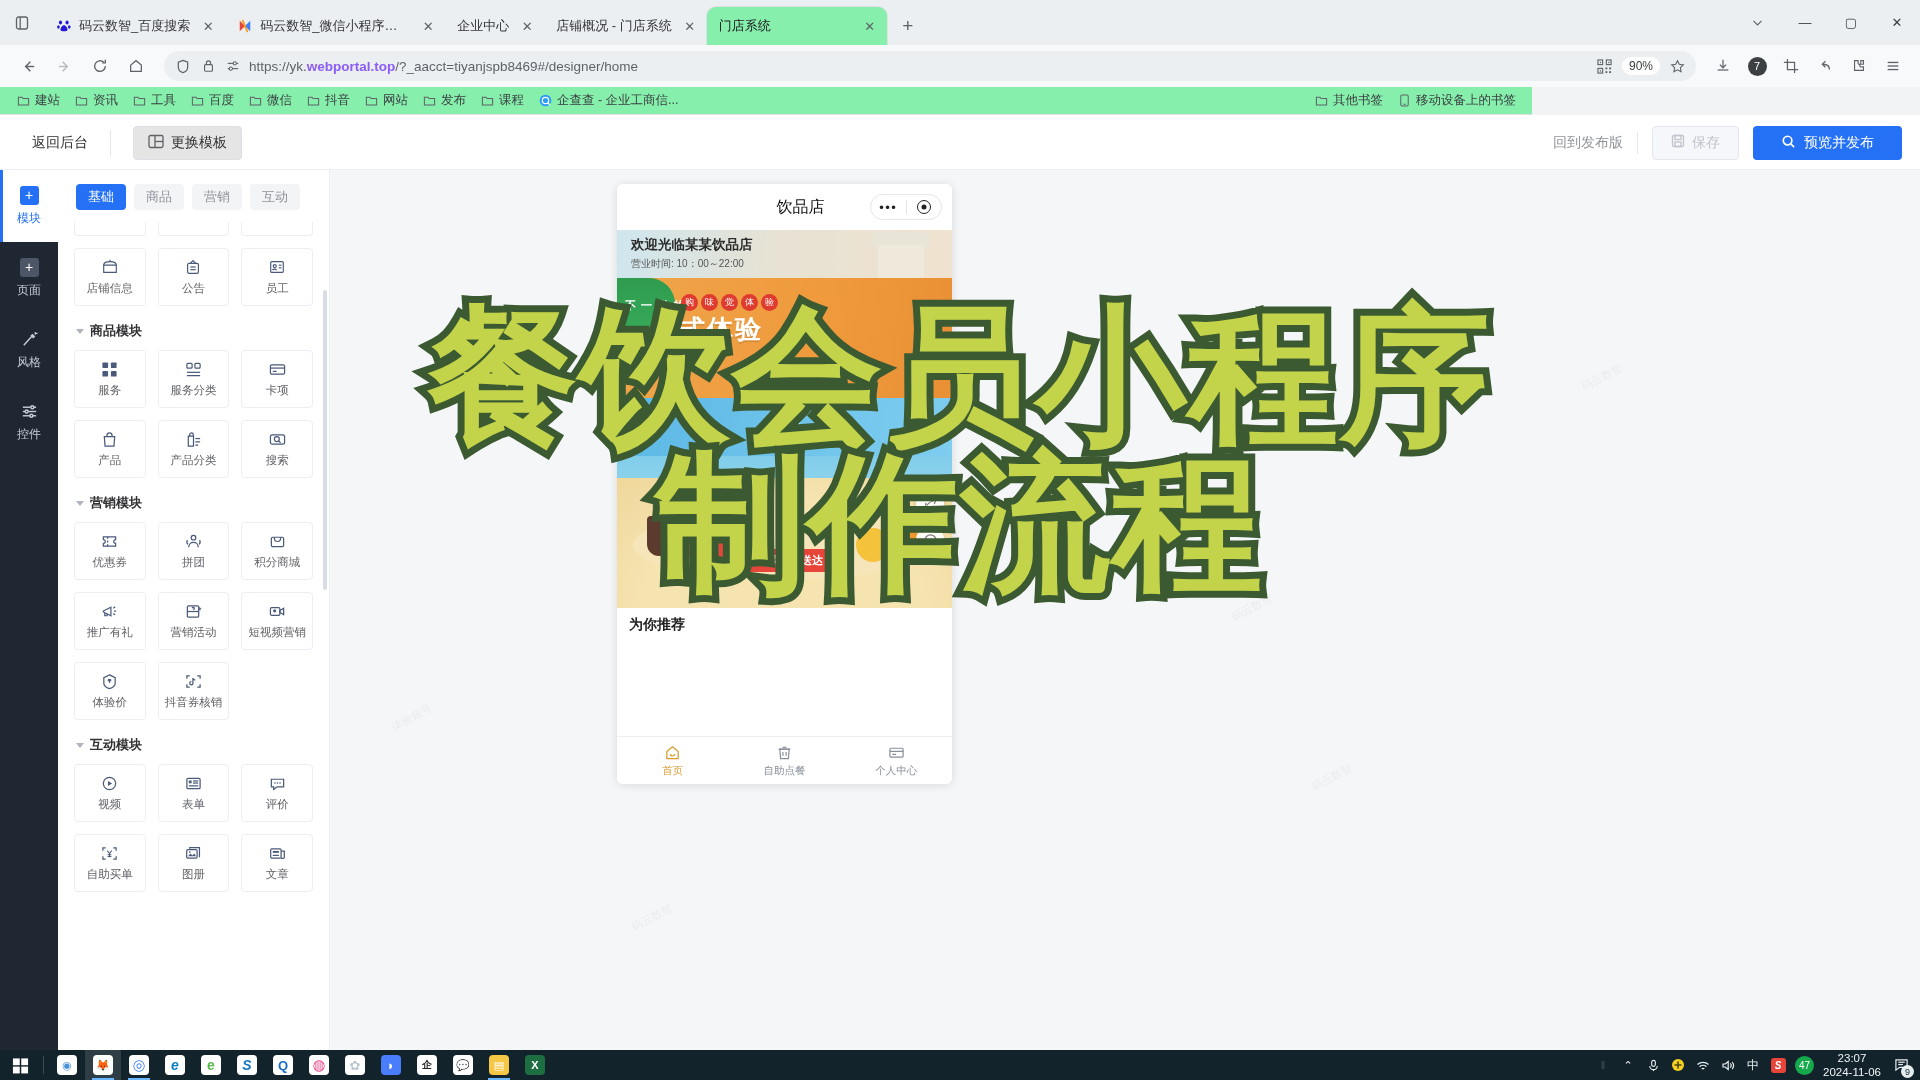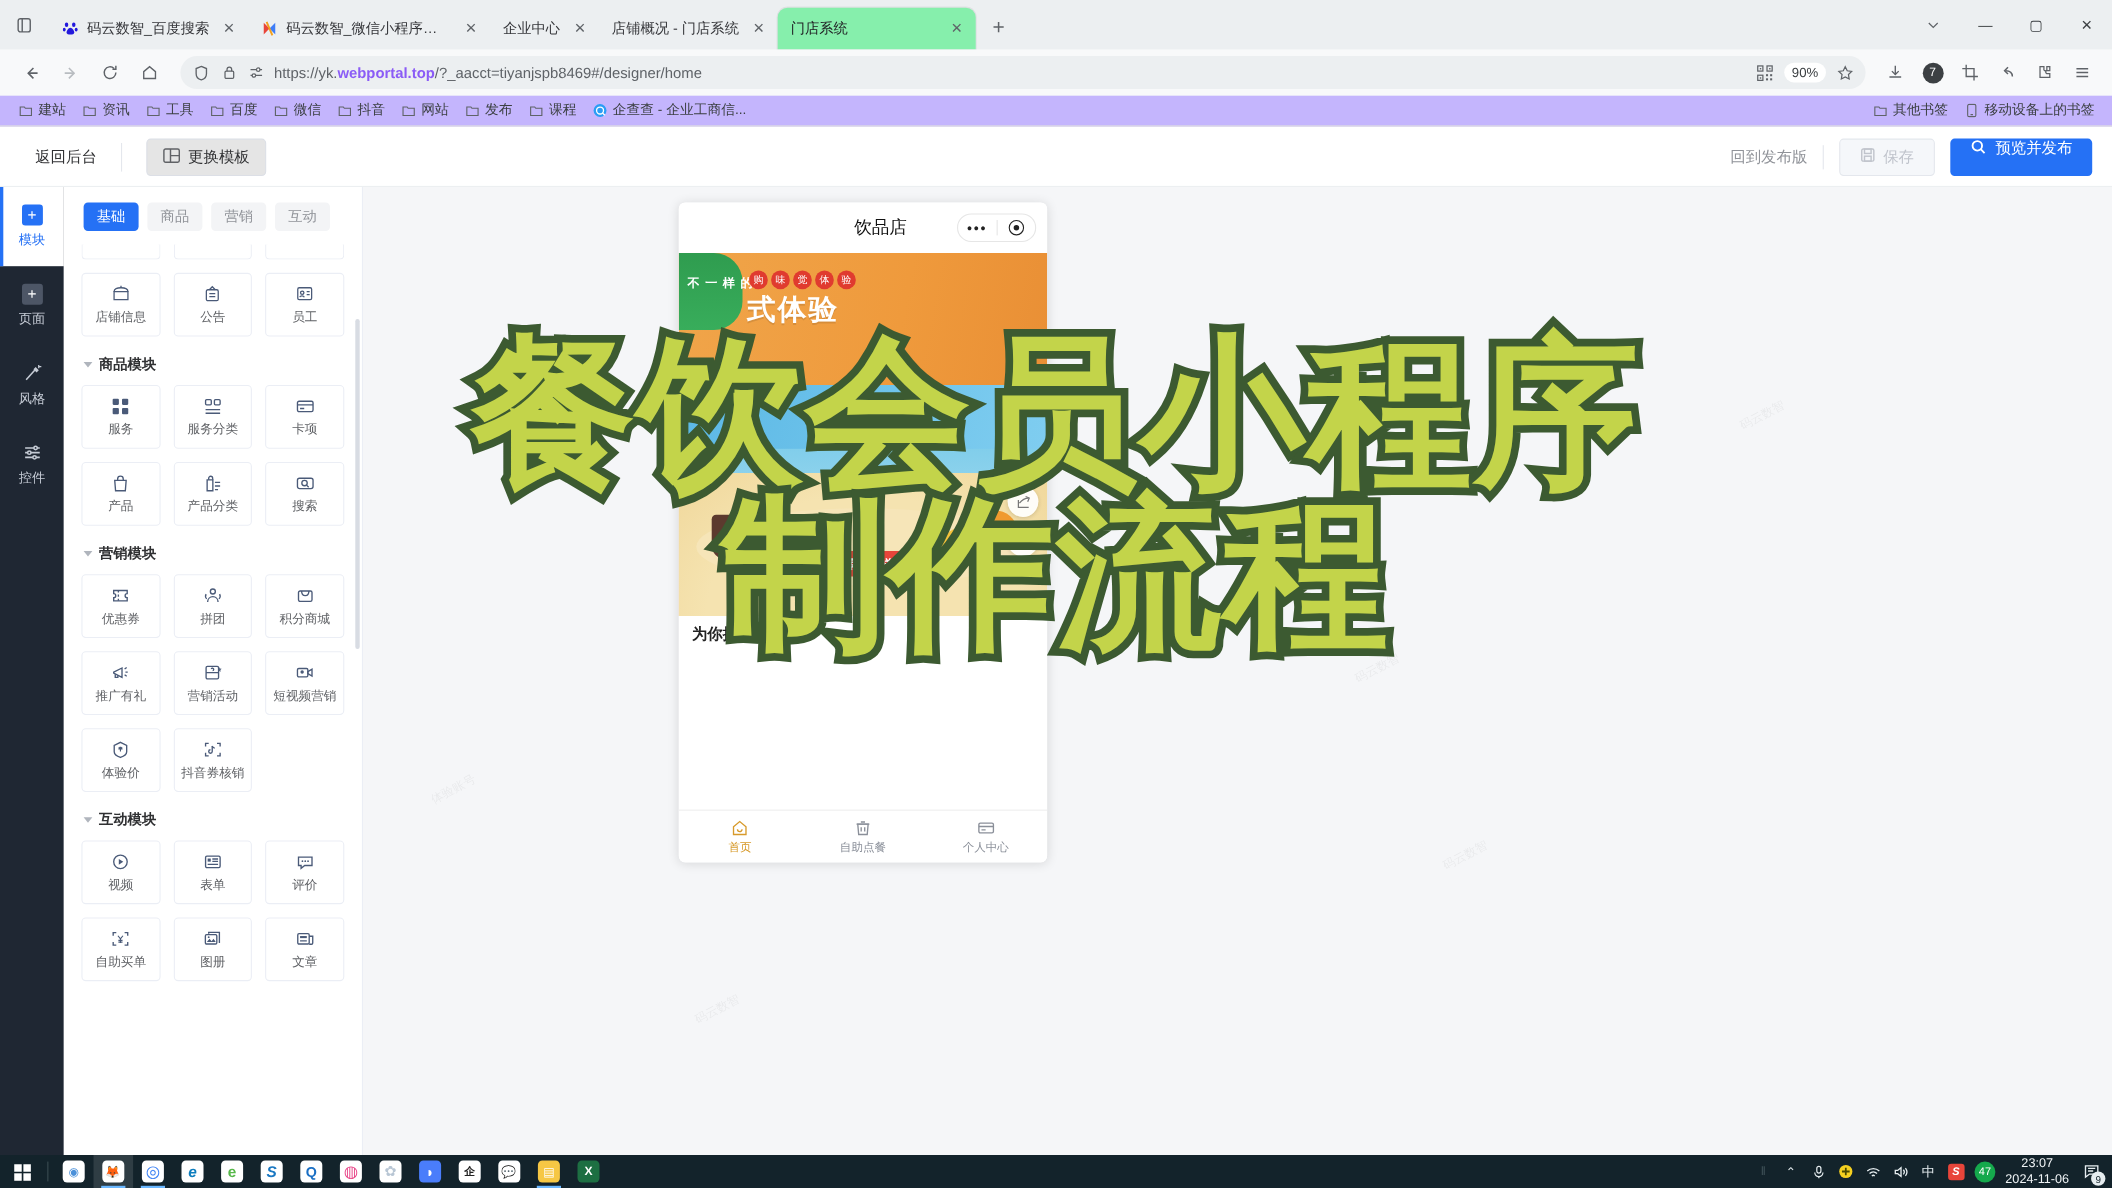--- a/index.html
+++ b/index.html
@@ -39,35 +39,35 @@
     padding:0 10px; gap:7px; margin:0 8px; min-width:0;
   }
   .omni-icon { width:18px; height:18px; display:flex; align-items:center; justify-content:center; color:#5f6368; flex:0 0 18px; }
   .url-text { font-size:13.5px; color:#5f6368; white-space:nowrap; overflow:hidden; text-overflow:ellipsis; }
   .url-text b { color:#8b5cf6; font-weight:700; }
   .omni-right { margin-left:auto; display:flex; align-items:center; gap:8px; flex:0 0 auto; }
   .zoom-badge { font-size:12px; color:#3c4043; background:#fff; border-radius:10px; padding:2px 7px; }
   .tb-icon { width:30px; height:30px; display:flex; align-items:center; justify-content:center; color:#5f6368; flex:0 0 30px; }
   .count-badge { width:19px; height:19px; border-radius:50%; background:#3c4043; color:#fff; font-size:11px; display:flex; align-items:center; justify-content:center; }
 
-  .bookmarks { position:absolute; left:0; top:87px; width:1920px; height:28px; display:flex; align-items:center; padding:0 10px; background:#c4b5fd; border-bottom:1px solid #e0e0e0; font-size:12.5px; color:#3c4043; gap:2px; }
+  .bookmarks { position:absolute; left:0; top:87px; width:1532px; height:28px; display:flex; align-items:center; padding:0 10px; background:#86efac; border-bottom:1px solid #e0e0e0; font-size:12.5px; color:#3c4043; gap:2px; }
   .bm { display:flex; align-items:center; gap:5px; padding:3px 6px; border-radius:4px; white-space:nowrap; }
   .bm-ico { width:14px; height:14px; display:flex; align-items:center; justify-content:center; flex:0 0 14px; }
   .bm-right { margin-left:auto; display:flex; align-items:center; gap:2px; }
 
   
   .app-header { position:absolute; left:0; top:116px; width:1920px; height:54px; background:#fff; border-bottom:1px solid #eceff1; display:flex; align-items:center; padding:0 18px; }
   .back-link { font-size:14px; color:#303133; padding:0 22px 0 14px; }
   .hdr-div { width:1px; height:26px; background:#e4e7ed; margin-right:22px; }
   .btn-outline { height:34px; border:1px solid #dcdfe6; border-radius:4px; background:#e5e5e5; display:flex; align-items:center; gap:7px; padding:0 14px; font-size:14px; color:#303133; }
   .hdr-right { margin-left:auto; display:flex; align-items:center; gap:14px; }
   .link-gray { font-size:14px; color:#909399; }
   .vbar { width:1px; height:22px; background:#e4e7ed; }
   .btn-save { height:34px; border:1px solid #e4e7ed; border-radius:4px; background:#f5f7fa; color:#c0c4cc; display:flex; align-items:center; gap:7px; padding:0 18px; font-size:14px; }
-  .btn-primary { height:34px; border-radius:4px; background:#2571f5; color:#fff; display:flex; gap:8px; padding:0 18px; font-size:14px; }
+  .btn-primary { height:34px; border-radius:4px; background:#2571f5; color:#fff; display:flex; align-items:center; gap:8px; padding:0 28px; font-size:14px; }
 
   
   .rail { position:absolute; left:0; top:170px; width:58px; height:880px; background:#1f2733; }
   .rail-item { height:72px; display:flex; flex-direction:column; align-items:center; justify-content:center; gap:5px; color:#c6ccd6; font-size:12px; position:relative; }
   .rail-item.active { background:#fff; color:#2571f5; }
   .rail-item.active::before { content:""; position:absolute; left:0; top:0; bottom:0; width:3px; background:#2571f5; }
   .rail-ico { width:20px; height:20px; display:flex; align-items:center; justify-content:center; }
   .rail-sq { width:19px; height:19px; border-radius:3px; background:#4d5666; color:#fff; display:flex; align-items:center; justify-content:center; font-size:14px; line-height:1; }
   .rail-item.active .rail-sq { background:#2571f5; }
 
@@ -813,20 +813,28 @@
           <span class="half">
               <span class="dots">•••</span>
             </span>
           <span class="sep"></span>
           <span class="half">
               <span class="tgt"></span>
             </span>
         </span>
       </div>
 
+      <div class="shop-banner">
+        <div class="shop-name">欢迎光临某某饮品店</div>
+        <div class="shop-hours">营业时间: 10：00～22:00</div>
+        <div class="cup">
+          <div class="cup-lid"></div>
+            <div class="cup-body"></div>
+        </div>
+      </div>
 
       <div class="promo">
         <div class="promo-top"></div>
         <div class="promo-green"></div>
         <div class="promo-line1">不 一 样 的</div>
         <div class="promo-badges">
           <span class="pb">购</span>
           <span class="pb">味</span>
           <span class="pb">觉</span>
           <span class="pb">体</span>

